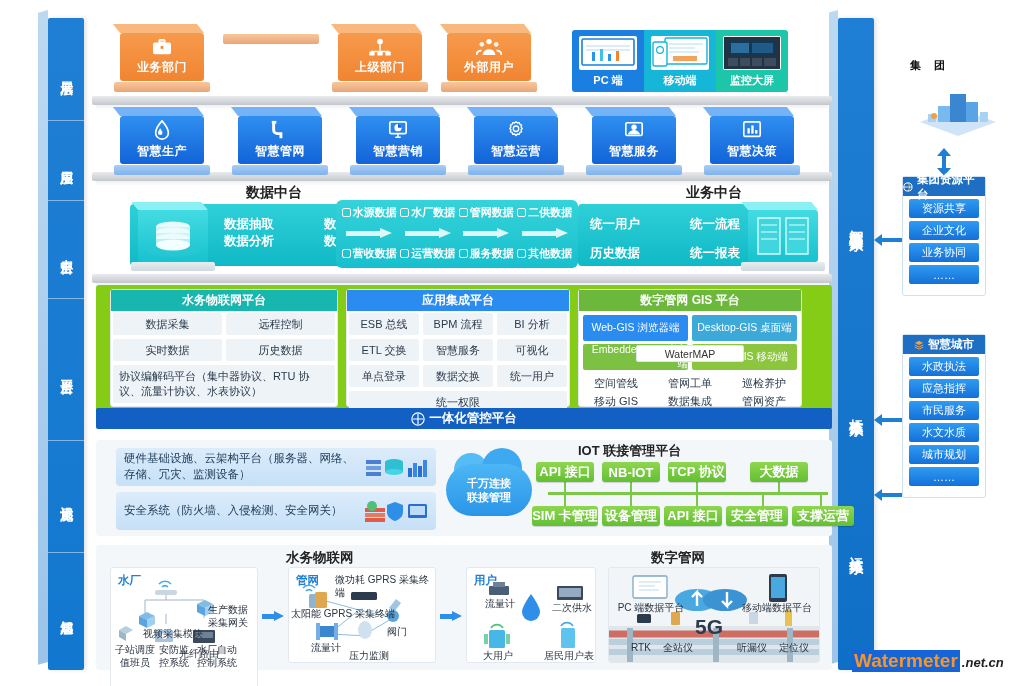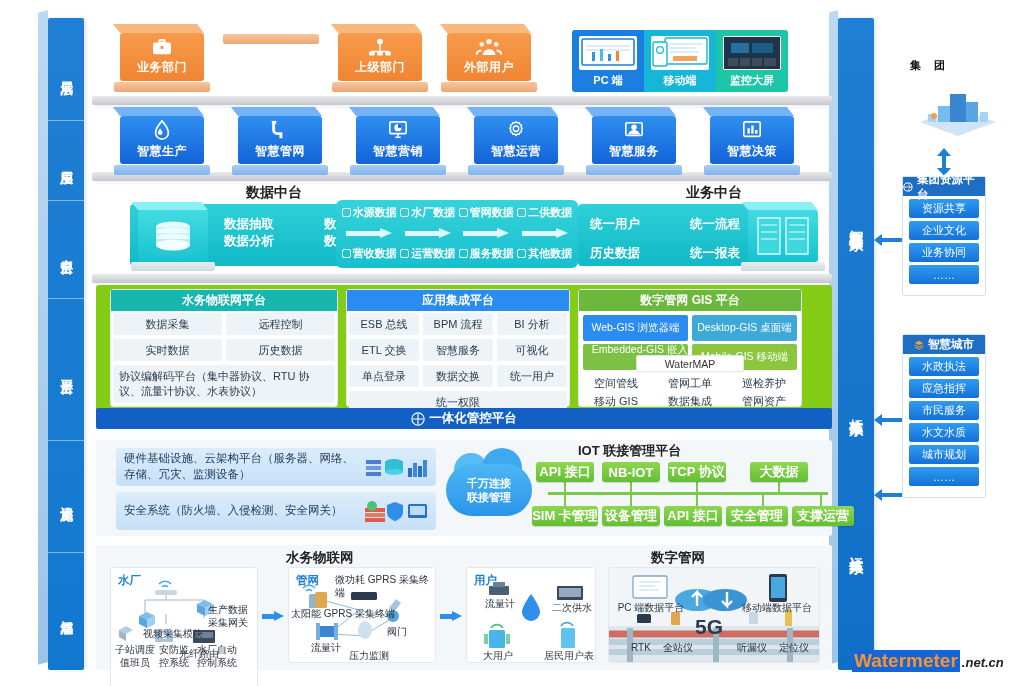--- a/index.html
+++ b/index.html
@@ -108,21 +108,21 @@
   
   .plat-wrap { position:absolute; left:96px; top:285px; width:736px; height:130px; background:#84cc16; border-radius:3px;}
   .panel { position:absolute; top:4px; border-radius:3px; background:#fff; border:1px solid #e2e8ee; }
   .panel-hd { height:21px; display:flex; align-items:center; justify-content:center; color:#fff; font-size:12px; font-weight:bold;}
   .cellrow { display:flex; }
   .cell { flex:1; height:22px; margin:2px; background:#eef3f8; border-radius:2px; display:flex; align-items:center; justify-content:center; font-size:11px; color:#2a3a4a;}
   .cell.wide { height:38px; line-height:1.35; padding:0 6px; text-align:left; justify-content:flex-start;}
   .gisbox { padding:4px; }
   .gis2 { display:flex; gap:4px; }
   .gisc { flex:1; height:26px; display:flex; align-items:center; justify-content:center; color:#fff; font-size:10.5px; border-radius:2px;text-align:right;}
-  .watermap { position:absolute; left:50%; transform:translateX(-50%); top:44px; width:108px; height:17px; background:#fff; border:1px solid #dfe6ec; border-radius:2px; display:flex; align-items:center; justify-content:center; font-size:10.5px; color:#333;}
+  .watermap { position:absolute; left:50%; transform:translateX(-50%); top:34px; width:108px; height:17px; background:#fff; border:1px solid #dfe6ec; border-radius:2px; display:flex; align-items:center; justify-content:center; font-size:10.5px; color:#333;}
   .gistext { display:flex; margin-top:2px; }
   .gistext div { flex:1; text-align:center; font-size:11px; color:#2a3a4a; line-height:1.45;}
   .intbar { position:absolute; left:96px; top:408px; width:736px; height:21px; background:#1260c4; border-radius:2px; display:flex; align-items:center; justify-content:center; color:#fff; font-size:12.5px; font-weight:bold; gap:4px;}
 
   
   .fac-wrap { position:absolute; left:96px; top:440px; width:736px; height:96px; background:#f4f7fa; border-radius:3px;}
   .fbar { position:absolute; left:20px; width:320px; height:38px; background:linear-gradient(180deg,#dcecfb,#c6e0f7); border-radius:4px; display:flex; align-items:center; padding:0 8px; font-size:11.5px; color:#1c3a56; line-height:1.35;}
   .cloudtag { position:absolute; width:86px; height:52px; }
   .cloudtag .cbody{ position:absolute; inset:0; background:linear-gradient(180deg,#4db6f5,#2a95e8); border-radius:26px;}
   .cloudtag .c1{position:absolute;left:8px;top:-11px;width:34px;height:34px;background:#56bcf6;border-radius:50%;}

